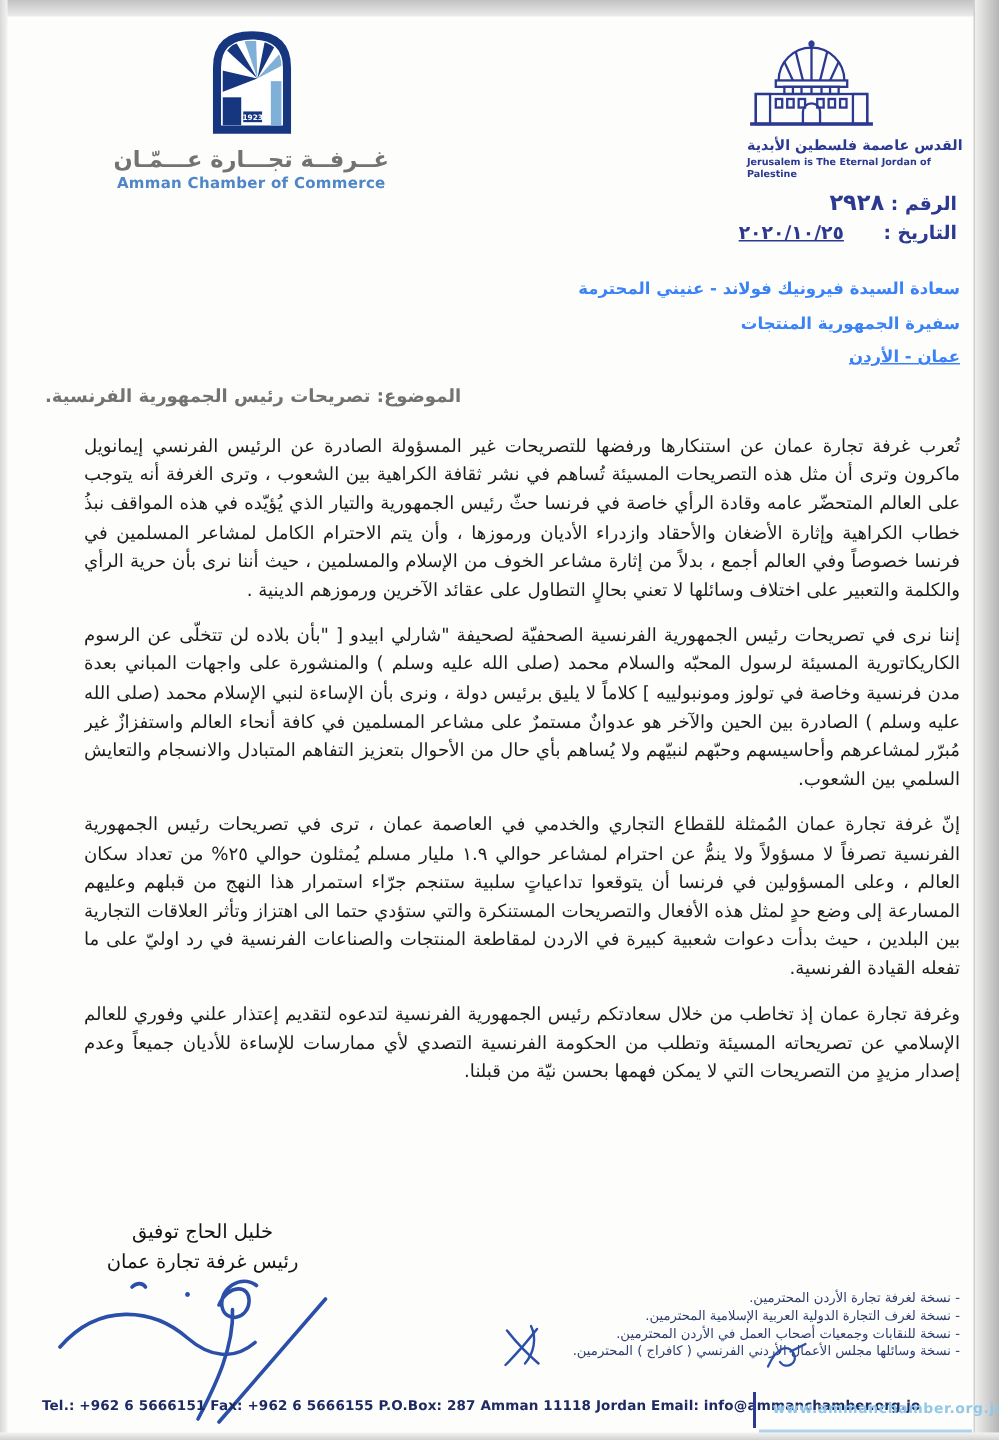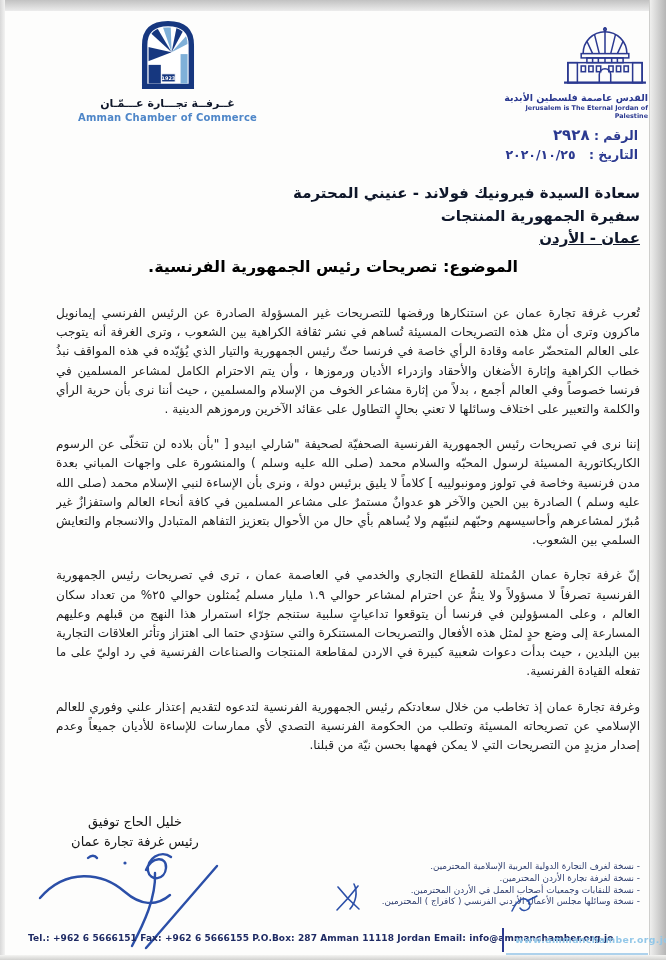--- a/index.html
+++ b/index.html
@@ -6,37 +6,37 @@
   body{background:#c9c9c9;font-family:"DejaVu Sans",sans-serif;}
   .scan{position:relative;width:666px;height:960px;background:#fdfdfc;overflow:hidden;}
   
   .edge-top{position:absolute;left:0;top:0;width:666px;height:11px;background:linear-gradient(#c2c2c2,#ececec);}
   .edge-left{position:absolute;left:0;top:0;width:5px;height:960px;background:linear-gradient(to right,#d8d8d8,#f3f3f2);}
   .edge-right{position:absolute;right:0;top:0;width:16px;height:960px;background:linear-gradient(to right,#efefee,#b5b5b5);border-left:1px solid #cfcfcd;}
   .edge-bottom{position:absolute;left:0;bottom:0;width:666px;height:5px;background:linear-gradient(#f4f4f2,#d2d2d0);}
 
   
   .logo-left{position:absolute;left:60px;top:20px;width:215px;text-align:center;}
-  .logo-left .ar{color:#0f172a;font-weight:bold;font-size:11px;margin-top:3px;direction:rtl;}
+  .logo-left .ar{color:#737373;font-weight:bold;font-size:15px;margin-top:3px;direction:rtl;}
   .logo-left .en{color:#4e86c8;font-weight:bold;font-size:10px;margin-top:2px;letter-spacing:.2px;}
-  .logo-right{position:absolute;right:18px;top:26px;width:150px;text-align:right;}
+  .logo-right{position:absolute;right:18px;top:26px;width:150px;text-align:left;}
   .logo-right .ar{color:#2b3990;font-weight:bold;font-size:9.5px;direction:rtl;margin-top:2px;}
   .logo-right .en{color:#2b3990;font-weight:bold;font-size:6.4px;margin-top:1px;}
 
   .refblock{position:absolute;right:28px;top:126px;direction:rtl;color:#2b3990;font-size:12.5px;font-weight:bold;line-height:19px;}
   .refblock .num{font-size:15px;letter-spacing:2px;margin-left:14px;}
-  .refblock .val{margin-right:9px;}
+  .refblock .val{margin-right:22px;text-decoration:underline;}
 
-  .addressee{position:absolute;right:26px;top:182px;direction:rtl;text-align:right;color:#0f172a;font-weight:bold;font-size:15px;line-height:22.5px;}
+  .addressee{position:absolute;right:26px;top:182px;direction:rtl;text-align:right;color:#3b82f6;font-weight:bold;font-size:11px;line-height:22.5px;}
   .addressee .u{text-decoration:underline;}
 
-  .subject{position:absolute;left:30px;right:30px;top:257px;text-align:center;direction:rtl;color:#000000;font-weight:bold;font-size:16px;}
+  .subject{position:absolute;left:30px;right:30px;top:257px;text-align:left;direction:rtl;color:#737373;font-weight:bold;font-size:12px;}
 
   .bodytext{position:absolute;right:26px;left:56px;top:288px;height:522px;overflow:hidden;direction:rtl;text-align:justify;color:#1d1d1d;font-size:12.1px;line-height:19.2px;}
-  .bodytext p{margin:16px 0 11px 0;}
+  .bodytext p{margin:0 0 11px 0;}
 
   .signer{position:absolute;left:46px;top:812px;width:178px;text-align:center;direction:rtl;color:#141414;font-weight:normal;font-size:13px;line-height:20px;}
   .sig-svg{position:absolute;left:28px;top:846px;}
 
   .cc{position:absolute;right:26px;top:861px;direction:rtl;text-align:right;color:#2e3d6e;font-size:8.8px;line-height:11.8px;}
 
   .scribble-x{position:absolute;left:333px;top:882px;}
   .scribble-i{position:absolute;left:510px;top:894px;}
 
   .footer-contact{position:absolute;left:28px;top:933px;color:#1e2a63;font-weight:bold;font-size:9px;letter-spacing:.1px;white-space:nowrap;}
@@ -145,22 +145,22 @@
   <svg class="sig-svg" width="215" height="110" viewBox="0 0 215 110" fill="none" stroke="#2b4fa8" stroke-width="2.4" stroke-linecap="round">
     <path d="M12,52 C38,22 74,26 97,46 C112,59 128,61 142,49"></path>
     <path d="M118,24 C124,10 139,10 138,22 C137,34 122,36 120,25 C118,13 133,3 143,11"></path>
     <path d="M127,27 C128,52 116,77 104,100"></path>
     <path d="M118,102 L189,20"></path>
     <path d="M60,12 C63,9 67,9 69,12"></path>
     <circle cx="97" cy="17" r="1.6" fill="#2b4fa8" stroke="none"></circle>
   </svg>
 
   <div class="cc">
+    <div>- نسخة لغرفة تجارة الأردن المحترمين.</div>
     <div>- نسخة لغرف التجارة الدولية العربية الإسلامية المحترمين.</div>
-    <div>- نسخة لغرفة تجارة الأردن المحترمين.</div>
     <div>- نسخة للنقابات وجمعيات أصحاب العمل في الأردن المحترمين.</div>
     <div>- نسخة وسائلها مجلس الأعمال الأردني الفرنسي ( كافراج ) المحترمين.</div>
   </div>
 
   <svg class="scribble-x" width="30" height="30" viewBox="0 0 30 30" fill="none" stroke="#2b4fa8" stroke-width="1.6" stroke-linecap="round">
     <path d="M5,5 C12,14 19,21 26,27"></path>
     <path d="M25,4 C18,13 11,21 4,28"></path>
     <path d="M21,2 C25,10 23,20 17,27"></path>
   </svg>
   <svg class="scribble-i" width="30" height="22" viewBox="0 0 30 22" fill="none" stroke="#2b4fa8" stroke-width="1.5" stroke-linecap="round">

